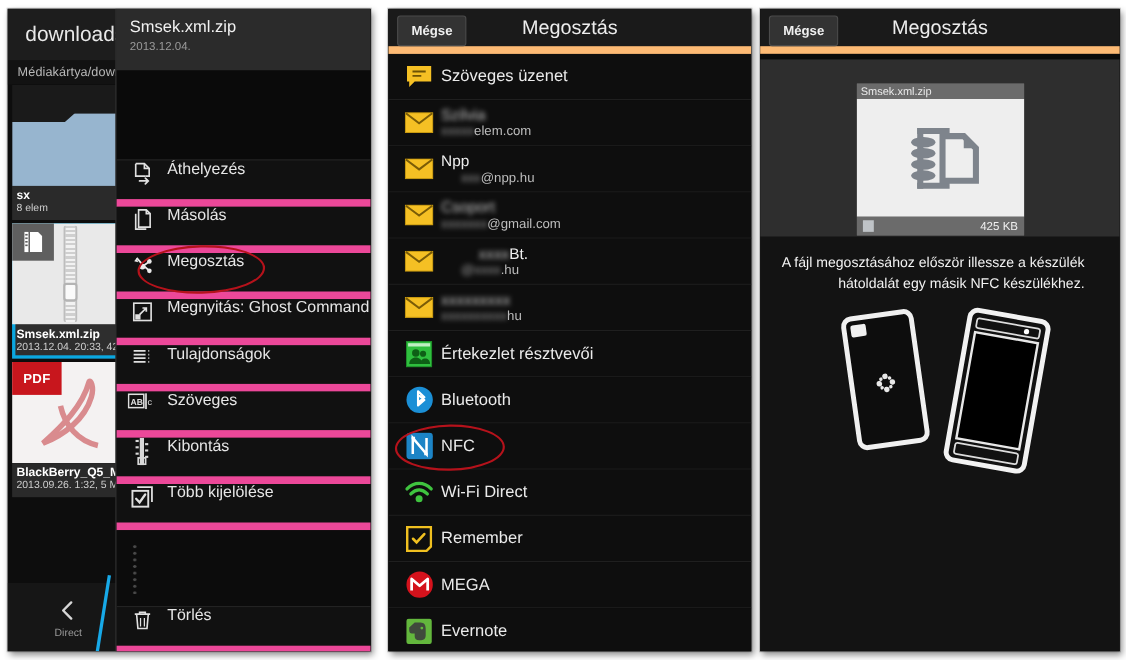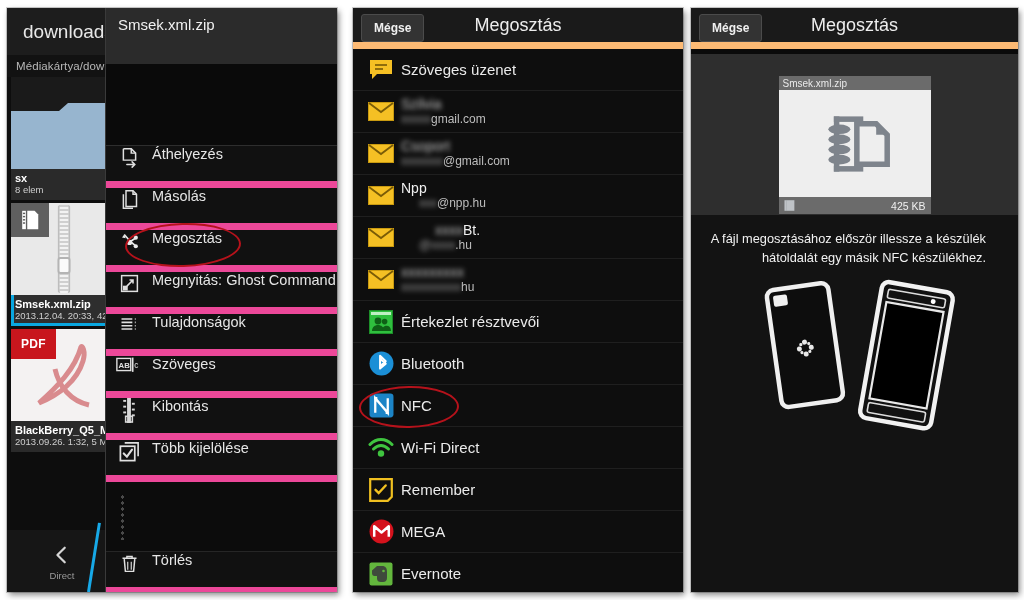--- a/index.html
+++ b/index.html
@@ -247,20 +247,21 @@
         <svg width="22" height="26" viewBox="0 0 24 24">
           <path d="M15 4L7 12l8 8" fill="none" stroke="#d6d6d6" stroke-width="2.4" stroke-linecap="round" stroke-linejoin="round"></path>
         </svg>
         <div class="fm-back-label">Direct</div>
       </div>
       <div class="swipe-line"></div>
 
       <div class="ctx">
         <div class="ctx-head">
           <div class="ctx-head-title">Smsek.xml.zip</div>
+          <div class="ctx-head-sub">2013.12.04.</div>
         </div>
         <div class="ctx-gap"></div>
 
         <div class="ctx-item">
           <span class="ctx-ic">
             <svg width="21" height="23" viewBox="0 0 24 24">
               <path d="M5 2h9l5 5v8h-4" fill="none" stroke="#e0e0e0" stroke-width="1.7"></path>
               <path d="M5 2v13h10" fill="none" stroke="#e0e0e0" stroke-width="1.7"></path>
               <path d="M14 2v5h5" fill="none" stroke="#e0e0e0" stroke-width="1.7"></path>
               <path d="M9 20h9m-3-3l3 3-3 3" fill="none" stroke="#e0e0e0" stroke-width="1.8" stroke-linecap="round"></path>
@@ -404,47 +405,47 @@
 
         <div class="share-row row-two">
           <span class="share-ic">
             <svg width="26" height="19" viewBox="0 0 26 19">
               <rect x="0.5" y="0.5" width="25" height="18" fill="#f5c024" stroke="#c99a10"></rect>
               <path d="M1 1l12 9 12-9" fill="none" stroke="#7a5c07" stroke-width="1.8"></path>
             </svg>
           </span>
           <span class="share-txt">
             <span class="mail-name redact">Szilvia</span>
-            <span class="mail-addr"><span class="redact" style="display:inline-block">xxxxx</span><span>gmail.com</span></span>
+            <span class="mail-addr"><span class="redact" style="display:inline-block">xxxxx</span><span>elem.com</span></span>
           </span>
         </div>
 
         <div class="share-row row-two">
           <span class="share-ic">
             <svg width="26" height="19" viewBox="0 0 26 19">
               <rect x="0.5" y="0.5" width="25" height="18" fill="#f5c024" stroke="#c99a10"></rect>
               <path d="M1 1l12 9 12-9" fill="none" stroke="#7a5c07" stroke-width="1.8"></path>
             </svg>
           </span>
           <span class="share-txt">
-            <span class="mail-name redact">Csoport</span>
-            <span class="mail-addr"><span class="redact" style="display:inline-block">xxxxxxx</span><span>@gmail.com</span></span>
+            <span class="mail-name">Npp</span>
+            <span class="mail-addr indent-1"><span class="redact" style="display:inline-block">xxx</span><span>@npp.hu</span></span>
           </span>
         </div>
 
         <div class="share-row row-two">
           <span class="share-ic">
             <svg width="26" height="19" viewBox="0 0 26 19">
               <rect x="0.5" y="0.5" width="25" height="18" fill="#f5c024" stroke="#c99a10"></rect>
               <path d="M1 1l12 9 12-9" fill="none" stroke="#7a5c07" stroke-width="1.8"></path>
             </svg>
           </span>
           <span class="share-txt">
-            <span class="mail-name">Npp</span>
-            <span class="mail-addr indent-1"><span class="redact" style="display:inline-block">xxx</span><span>@npp.hu</span></span>
+            <span class="mail-name redact">Csoport</span>
+            <span class="mail-addr"><span class="redact" style="display:inline-block">xxxxxxx</span><span>@gmail.com</span></span>
           </span>
         </div>
 
         <div class="share-row row-two">
           <span class="share-ic">
             <svg width="26" height="19" viewBox="0 0 26 19">
               <rect x="0.5" y="0.5" width="25" height="18" fill="#f5c024" stroke="#c99a10"></rect>
               <path d="M1 1l12 9 12-9" fill="none" stroke="#7a5c07" stroke-width="1.8"></path>
             </svg>
           </span>

